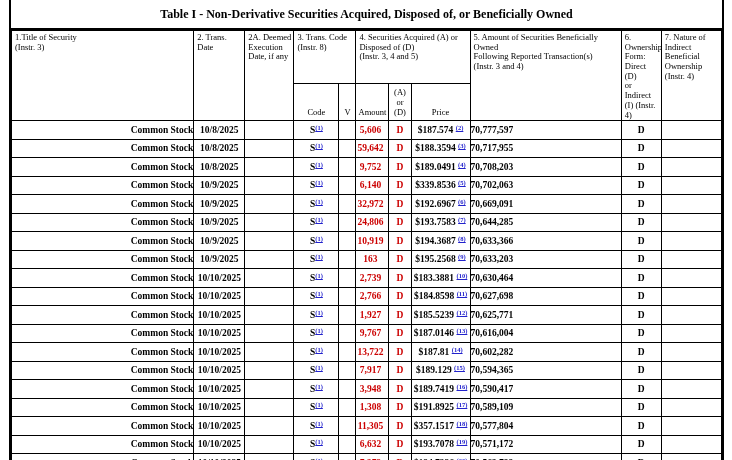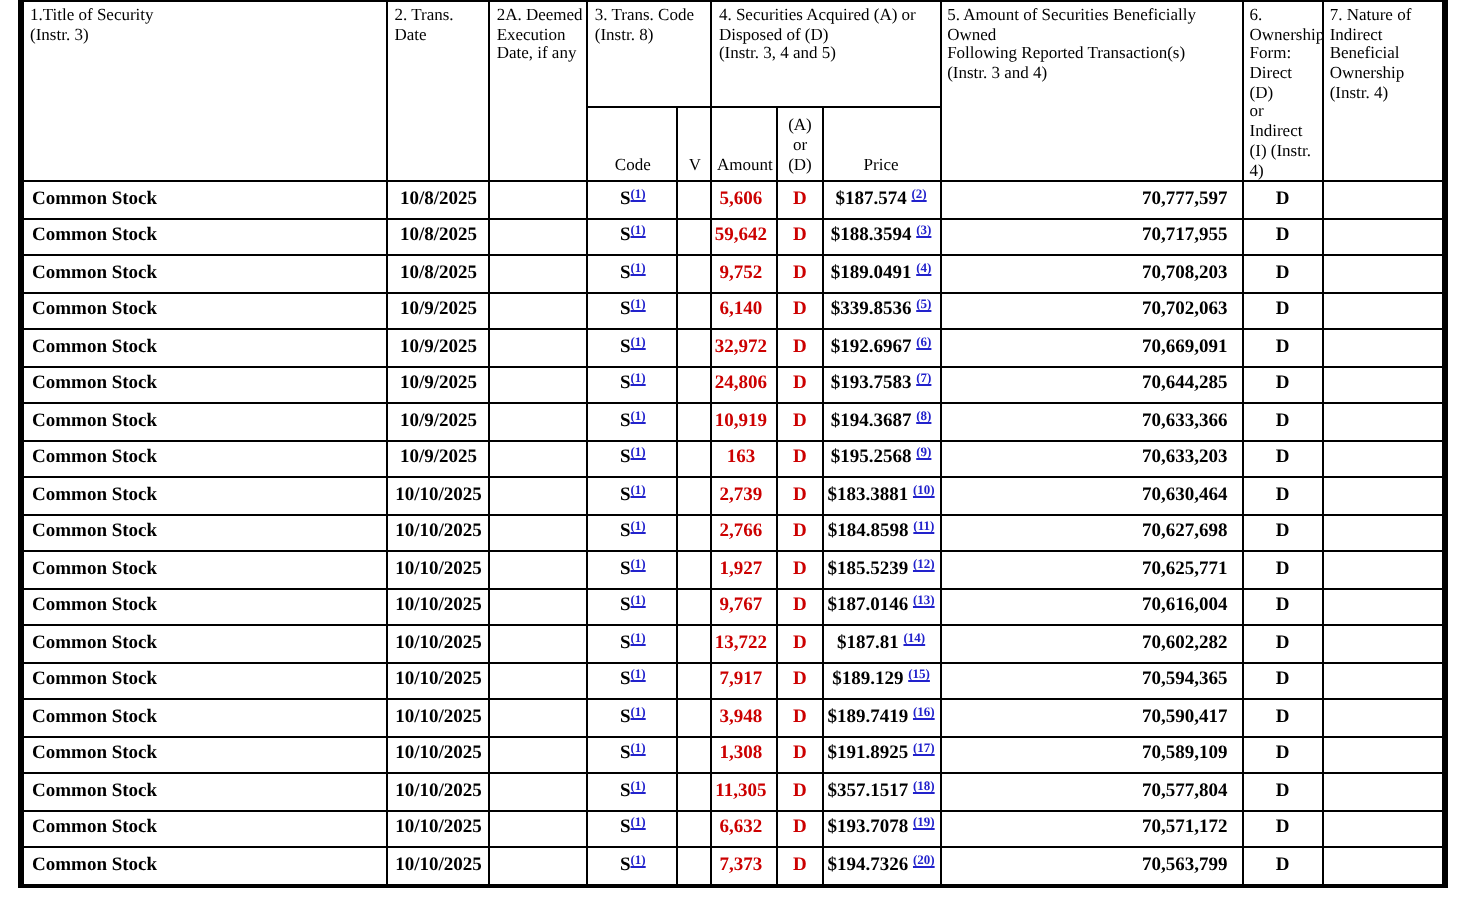--- a/index.html
+++ b/index.html
@@ -32,35 +32,38 @@
   thead tr.main-hdr th { height: 45px; }
   thead tr.sub-hdr th {
     height: 29px; vertical-align: bottom; text-align: center;
     padding: 0 1px 3px 1px;
   }
   tbody td {
     height: 17.5px; font-size: 9.5px; font-weight: bold; padding: 0;
     white-space: nowrap;
   }
   tbody tr:last-child td { border-bottom: 2px solid #000; }
-  td.security { text-align: left; padding-left: 4px; }
+  td.security { text-align: right; padding-left: 4px; }
   td.date, td.code, td.aord, td.price, td.own-form { text-align: center; }
   td.amount { text-align: center; padding-right: 4px; color: var(--val-red, #cc0000); }
   td.aord { color: var(--val-red, #cc0000); }
-  td.owned { text-align: right; padding-right: 7px; }
+  td.owned { text-align: left; padding-right: 7px; }
   .fn {
     color: var(--fn-blue, #2222cc); text-decoration: underline;
     font-size: 6.5px; font-weight: bold;
     position: relative; top: -3px; cursor: pointer;
   }
 </style>
 </head>
 <body>
 
 <div class="container">
+  <div class="title-row">
+    <span class="title-text">Table I - Non-Derivative Securities Acquired, Disposed of, or Beneficially Owned</span>
+  </div>
   <table>
     <colgroup>
       <col style="width:182px">
         <col style="width:51px">
         <col style="width:49px">
       <col style="width:45px">
         <col style="width:17px">
         <col style="width:33px">
       <col style="width:22px">
         <col style="width:59px">

